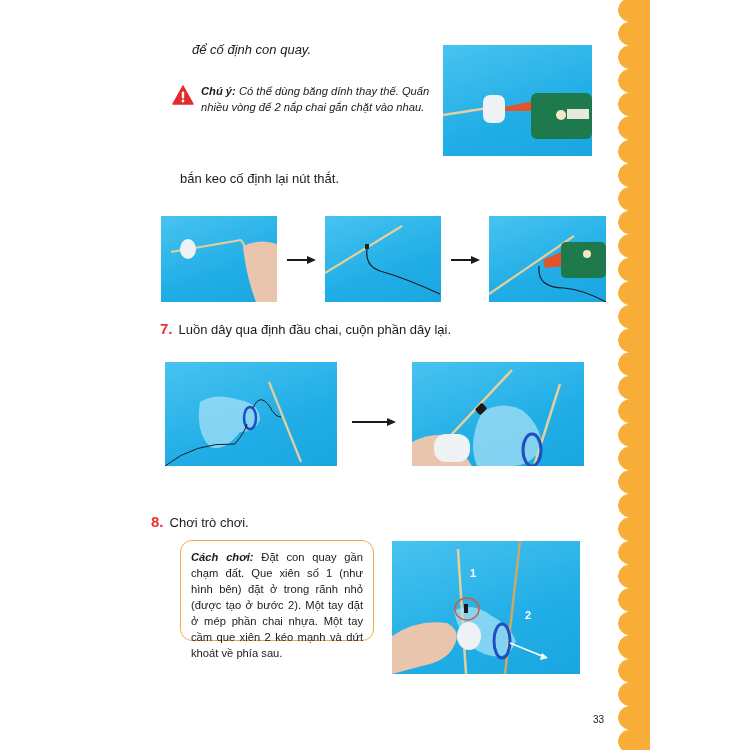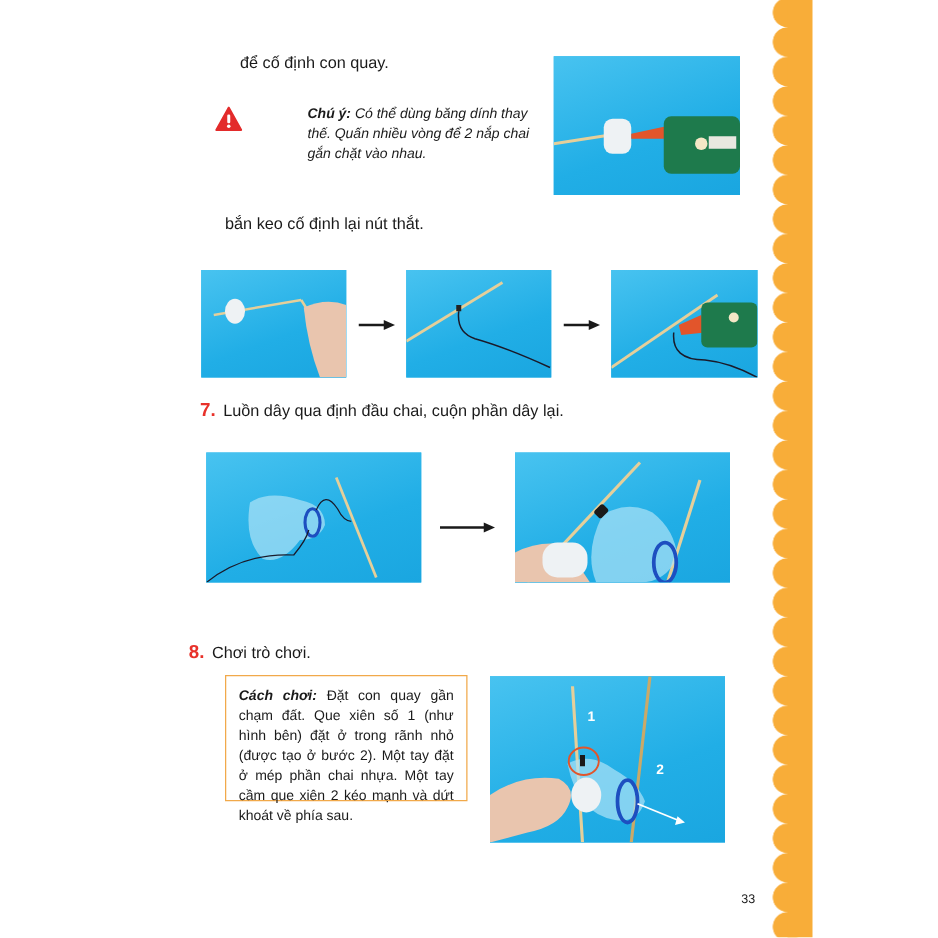--- a/index.html
+++ b/index.html
@@ -13,43 +13,43 @@
     background-repeat: repeat-y;
     background-position: 0 -2px;
   }
   .scallop-fill { position: absolute; left: 630px; top: 0; width: 20px; height: 750px; background: #f8ad39; }
 
   .step-num { color: #e8312a; font-weight: bold; font-size: 15px; margin-right: 6px; }
   .step-text { font-size: 13px; line-height: 18px; color: #1a1a1a; }
 
   .step { position: absolute; }
   #step5 { left: 172px; top: 41px; width: 260px; }
-  #step5 .line2 { padding-left: 20px; }
-  .note { position: absolute; left: 172px; top: 83px; width: 270px; display: flex; align-items: flex-start; gap: 45px; }
+  #step5 .line2 { padding-left: 20px; font-style: italic; }
+  .note { position: absolute; left: 172px; top: 83px; width: 270px; display: flex; align-items: flex-start; }
   .note-icon { width: 22px; height: 20px; margin-top: 2px; margin-right: 7px; flex-shrink: 0; }
   .note-text { font-size: 11.2px; line-height: 16px; font-style: italic; color: #1a1a1a; }
   .note-text b { font-weight: bold; }
 
   #step6 { left: 160px; top: 170px; width: 450px; }
   #step6 .line2 { padding-left: 20px; }
   #step7 { left: 160px; top: 320px; }
   #step8 { left: 151px; top: 513px; }
 
   .photo {
     position: absolute; background: #2cb8ec; overflow: hidden;
     background-image: linear-gradient(160deg, #48c3f0 0%, #21aee6 60%, #1aa6e0 100%);
   }
   .arrow { position: absolute; height: 12px; }
   .arrow .shaft { position: absolute; left: 0; right: 7px; top: 5px; height: 1.5px; background: #1a1a1a; }
   .arrow .head { position: absolute; right: 0; top: 1.5px; width: 0; height: 0;
     border-top: 4.5px solid transparent; border-bottom: 4.5px solid transparent; border-left: 9px solid #1a1a1a; }
 
   .howto-box {
     position: absolute; left: 180px; top: 540px; width: 194px; height: 101px;
-    border: 1.5px solid #f1a94a; border-radius: 0; padding: 8px 10px;
+    border: 1.5px solid #f1a94a; border-radius: 12px; padding: 8px 10px;
     font-size: 11.2px; line-height: 16px; text-align: justify; color: #1a1a1a;
   }
   .howto-box .lead { font-weight: bold; font-style: italic; }
 
   .page-number { position: absolute; left: 593px; top: 714px; font-size: 10px; color: #1a1a1a; }
   svg { display: block; }
 </style>
 </head>
 <body>
 

